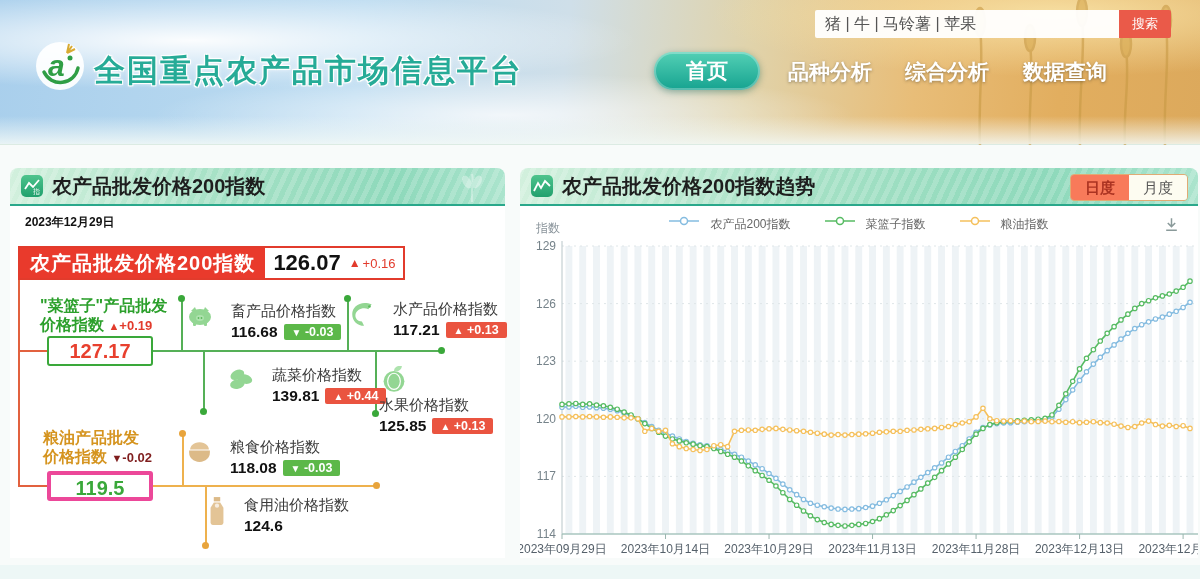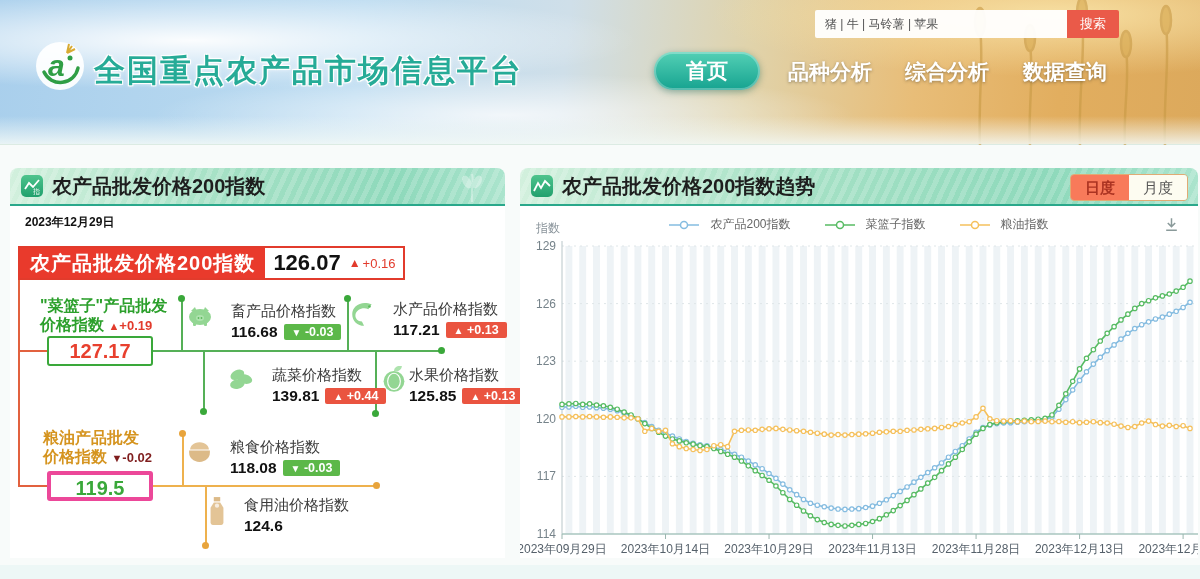--- a/index.html
+++ b/index.html
@@ -16,22 +16,22 @@
     border-bottom:1px solid #dcebe3; }
   .hero::after { content:""; position:absolute; left:0; bottom:0; width:100%; height:28px;
     background:linear-gradient(to bottom, rgba(244,250,247,0), rgba(244,250,247,.85)); }
   .wheat-svg { position:absolute; right:0; top:0; }
   .logo { position:absolute; left:34px; top:40px; width:52px; height:52px; }
   .site-title { position:absolute; left:94px; top:50px; font-size:31px; font-weight:900;
     letter-spacing:2px; color:#26ab97;
     text-shadow:0 0 2px #fff,0 0 4px #fff,1px 1px 0 #fff,-1px -1px 0 #fff,1px -1px 0 #fff,-1px 1px 0 #fff; }
 
   .search-wrap { position:absolute; left:815px; top:10px; display:flex; }
-  .search-input { width:252px; height:28px; border:none; background:rgba(255,255,255,.95);
-    font-size:12px; color:#0c4a6e; padding:0 10px; outline:none; border-radius:2px 0 0 2px; }
+  .search-input { width:304px; height:28px; border:none; background:rgba(255,255,255,.95);
+    font-size:16px; color:#0c4a6e; padding:0 10px; outline:none; border-radius:2px 0 0 2px; }
   .search-input::placeholder { color:#555; }
   .search-btn { width:52px; height:28px; border:none; background:#ea5a49; color:#fff;
     font-size:13px; cursor:pointer; border-radius:0 2px 2px 0; }
 
   .nav-pill { position:absolute; left:654px; top:52px; width:106px; height:38px;
     background:linear-gradient(180deg,#53d0b5,#16a390); border-radius:20px;
     box-shadow:0 2px 7px rgba(0,90,80,.4), inset 0 0 0 2px rgba(255,255,255,.28);
     color:#fff; font-size:21px; font-weight:bold; text-align:center; line-height:38px; cursor:pointer; }
   .nav-item { position:absolute; top:58px; color:#fff; font-size:21px; font-weight:bold;
     text-shadow:0 1px 3px rgba(70,60,40,.5); cursor:pointer; }
@@ -87,27 +87,27 @@
   .gy-box { left:37px; top:303px; border:4px solid #ec4899; color:#3aa83a; }
 
   .t-item { position:absolute; display:flex; align-items:flex-start; }
   .t-item .t-body { margin-left:17px; }
   .t-label { font-size:15px; color:#3a3a3a; }
   .t-row { display:flex; align-items:center; margin-top:2px; }
   .t-val { font-size:15.5px; font-weight:bold; color:#111; margin-right:6px; }
   .badge { color:#fff; font-size:12.5px; font-weight:bold; padding:1px 8px; border-radius:2px; white-space:nowrap; }
   .badge .chg-arr { font-size:10px; }
   .b-up { background:#ea5440; } .b-dn { background:#5cb849; }
-  .t-col { flex-direction:row; } .t-col .t-body { margin-left:0; margin-top:2px; }
+  .t-col { flex-direction:column; } .t-col .t-body { margin-left:0; margin-top:2px; }
 
   
   .chart-wrap { position:absolute; left:0; top:38px; width:678px; height:352px; }
   .axis-name { position:absolute; left:16px; top:14px; font-size:12px; color:#8a949b; }
   .legend { position:absolute; left:0; top:10px; width:100%; display:flex; justify-content:center; gap:34px; }
-  .lg-item { display:flex; align-items:center; gap:11px; font-size:12px; color:#666; cursor:pointer; }
+  .lg-item { display:flex; align-items:flex-start; gap:11px; font-size:12px; color:#666; cursor:pointer; }
   .dl-btn { position:absolute; right:18px; top:10px; cursor:pointer; }
   #trend-svg { position:absolute; left:0; top:28px; }
 
   
   .bottom-strip { position:absolute; left:0px; top:565px; width:1200px; height:14px; background:#edf7f6; }
 </style>
 </head>
 <body>
 
 <div class="stage">

